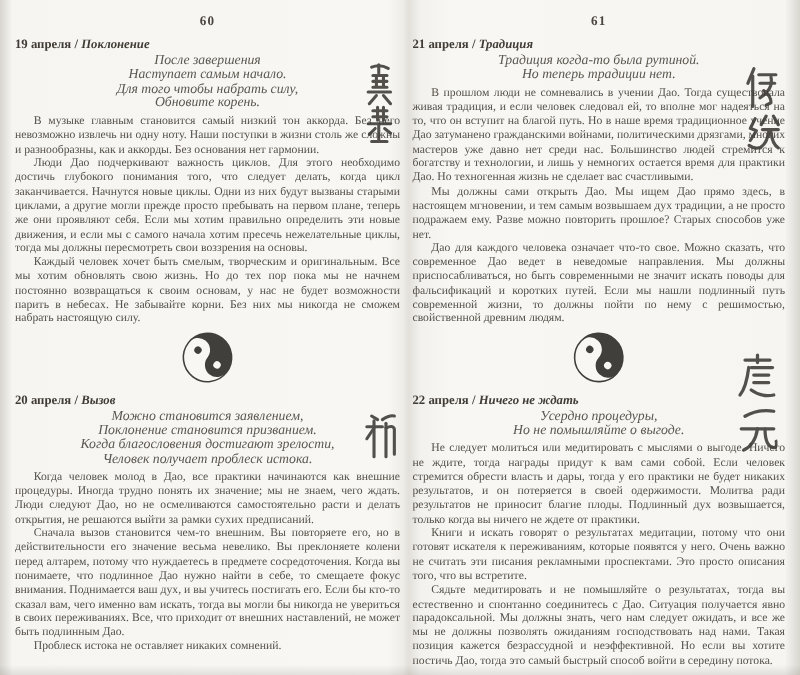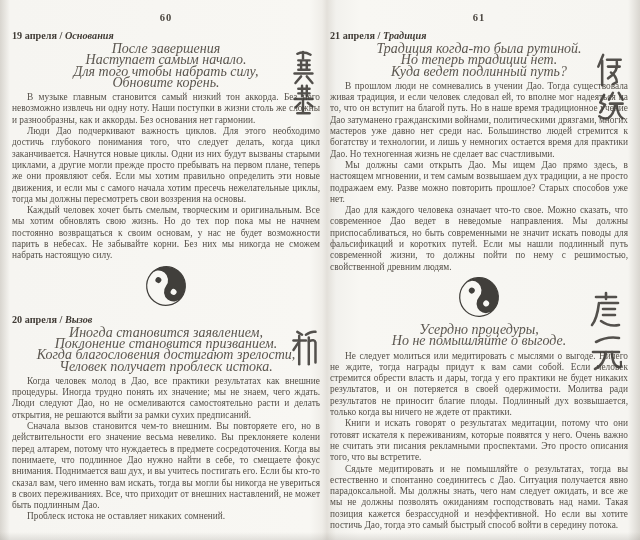--- a/index.html
+++ b/index.html
@@ -11,42 +11,42 @@
   }
   .spread:after{ content:""; position:absolute; left:0; right:0; bottom:0; height:8px;
     background:linear-gradient(180deg,rgba(0,0,0,0) 0,rgba(90,85,78,.14) 100%); pointer-events:none; }
   .page { position:absolute; top:6px; height:528px; color:#55504a; }
   .page-left  { left:12px;  width:308px; }
   .page-right { left:330px; width:298px; }
   .pagenum { text-align:center; font-weight:bold; font-size:10.5px; color:#4a453f; margin:6px 0 7px; letter-spacing:1px; }
   .entry { position:relative; }
   .heading { font-size:10.2px; font-weight:bold; color:#403b35; margin:3px 0 2px; }
   .heading .title { font-style:italic; }
-  .epigraph { text-align:center; font-style:italic; font-size:14px; line-height:11.3px; color:#5b564f; margin-bottom:4px; }
+  .epigraph { text-align:center; font-style:italic; font-size:11px; line-height:11.3px; color:#5b564f; margin-bottom:4px; }
   .para { font-size:9.35px; line-height:11.3px; text-align:justify; text-indent:15px; color:#555049; }
   .lastline { text-align:left; }
   .yy { text-align:center; margin:3px 0 2px; }
   .yy svg { width:42px; height:42px; }
   .callig { position:absolute; opacity:.88; }
   .callig path { fill:none; stroke:#3d3a36; stroke-width:2.6; stroke-linecap:round; stroke-linejoin:round; }
   .c1 { right:2px; top:20px; width:30px; height:66px; }
   .c2 { right:2px; top:14px; width:28px; height:44px; }
   .c3 { right:4px; top:22px; width:30px; height:76px; }
   .c4 { right:6px; top:-34px; width:34px; height:86px; }
 </style>
 </head>
 <body>
 
 <div class="spread">
 
   <div class="page page-left">
     <div class="pagenum">60</div>
 
     <section class="entry">
-      <div class="heading"><span>19 апреля</span><span> / </span><span class="title">Основания</span></div>
+      <div class="heading"><span>19 апреля</span><span> / </span><span class="title">Поклонение</span></div>
       <div class="epigraph">
         <div>После завершения</div>
         <div>Наступает самым начало.</div>
         <div>Для того чтобы набрать силу,</div>
         <div>Обновите корень.</div>
       </div>
       <svg class="callig c1" viewBox="0 0 30 70">
         <path d="M9 4 q7 -3 14 1"></path>
           <path d="M15 2 v7"></path>
         <path d="M10 11 h12 M10 16 h12 M10 21 h12 M13 11 v10 M19 11 v10"></path>
@@ -68,49 +68,48 @@
         <circle cx="50" cy="50" r="46" fill="#f8f7f3" stroke="#413f3b" stroke-width="3"></circle>
         <path d="M50 4 A46 46 0 0 1 50 96 A23 23 0 0 1 50 50 A23 23 0 0 0 50 4" fill="#413f3b"></path>
         <circle cx="50" cy="27" r="7" fill="#413f3b"></circle>
         <circle cx="50" cy="73" r="7" fill="#f8f7f3"></circle>
       </svg>
     </div>
 
     <section class="entry">
       <div class="heading"><span>20 апреля</span><span> / </span><span class="title">Вызов</span></div>
       <div class="epigraph">
-        <div>Иногда становится заявлением,</div>
+        <div>Можно становится заявлением,</div>
         <div>Поклонение становится призванием.</div>
         <div>Когда благословения достигают зрелости,</div>
         <div>Человек получает проблеск истока.</div>
       </div>
       <svg class="callig c2" viewBox="0 0 28 46">
         <path d="M7 4 l5 3"></path>
           <path d="M3 13 h13"></path>
           <path d="M9 8 v30"></path>
         <path d="M9 14 l-6 9"></path>
           <path d="M16 7 q6 -4 10 -3"></path>
         <path d="M19 10 v28"></path>
           <path d="M19 14 q6 -3 7 1 l0 21"></path>
       </svg>
-      <p class="para">Когда человек молод в Дао, все практики результатах как внешние процедуры. Иногда трудно понять их значение; мы не знаем, чего ждать. Люди следуют Дао, но не осмеливаются самостоятельно расти и делать открытия, не решаются выйти за рамки сухих предписаний.</p>
+      <p class="para">Когда человек молод в Дао, все практики начинаются как внешние процедуры. Иногда трудно понять их значение; мы не знаем, чего ждать. Люди следуют Дао, но не осмеливаются самостоятельно расти и делать открытия, не решаются выйти за рамки сухих предписаний.</p>
       <p class="para">Сначала вызов становится чем-то внешним. Вы повторяете его, но в действительности его значение весьма невелико. Вы преклоняете колени перед алтарем, потому что нуждаетесь в предмете сосредоточения. Когда вы понимаете, что подлинное Дао нужно найти в себе, то смещаете фокус внимания. Поднимается ваш дух, и вы учитесь постигать его. Если бы кто-то сказал вам, чего именно вам искать, тогда вы могли бы никогда не увериться в своих переживаниях. Все, что приходит от внешних наставлений, не может быть подлинным Дао.</p>
       <p class="para lastline">Проблеск истока не оставляет никаких сомнений.</p>
     </section>
   </div>
 
   <div class="page page-right">
     <div class="pagenum">61</div>
 
     <section class="entry">
       <div class="heading"><span>21 апреля</span><span> / </span><span class="title">Традиция</span></div>
       <div class="epigraph">
         <div>Традиция когда-то была рутиной.</div>
         <div>Но теперь традиции нет.</div>
-        <div>Куда ведет подлинный путь?</div>
       </div>
       <svg class="callig c3" viewBox="0 0 30 78">
         <path d="M9 3 l-5 12"></path>
           <path d="M8 9 v25"></path>
         <path d="M13 8 h14"></path>
           <path d="M14 15 h12"></path>
         <path d="M23 10 q2 10 -9 17"></path>
           <path d="M17 21 q6 4 6 10 l-4 2"></path>
         <path d="M10 44 l-4 8 l5 2 l-5 8"></path>
           <path d="M5 66 q4 3 8 2"></path>
@@ -128,20 +127,21 @@
     <div class="yy">
       <svg viewBox="0 0 100 100" style="transform:rotate(-48deg)">
         <circle cx="50" cy="50" r="46" fill="#f8f7f3" stroke="#413f3b" stroke-width="3"></circle>
         <path d="M50 4 A46 46 0 0 1 50 96 A23 23 0 0 1 50 50 A23 23 0 0 0 50 4" fill="#413f3b"></path>
         <circle cx="50" cy="27" r="7" fill="#413f3b"></circle>
         <circle cx="50" cy="73" r="7" fill="#f8f7f3"></circle>
       </svg>
     </div>
 
     <section class="entry">
+      <div class="heading"><span>22 апреля</span><span> / </span><span class="title">Ничего не ждать</span></div>
       <div class="epigraph">
         <div>Усердно процедуры,</div>
         <div>Но не помышляйте о выгоде.</div>
       </div>
       <svg class="callig c4" viewBox="0 0 34 86">
         <path d="M8 7 h20"></path>
           <path d="M18 3 v6"></path>
         <path d="M11 13 q-2 16 -7 22"></path>
           <path d="M13 13 h17"></path>
         <path d="M15 19 h12 M15 25 h12"></path>

